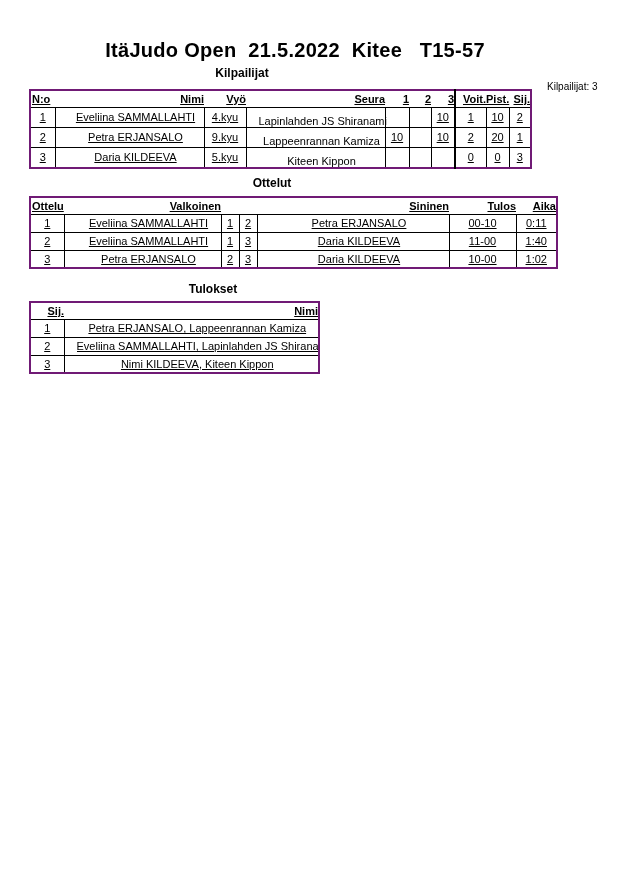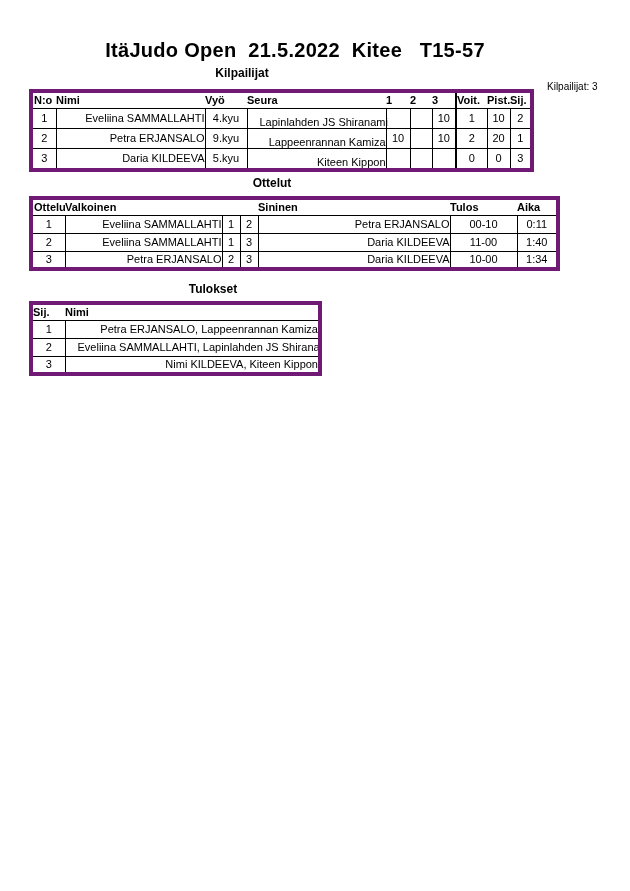--- a/index.html
+++ b/index.html
@@ -18,33 +18,33 @@
     position:absolute; width:200px; text-align:center;
     font-size:12px; font-weight:bold;
   }
   #kilpailijat-title { top:66px;  left:142px; }
   #ottelut-title     { top:176px; left:172px; }
   #tulokset-title    { top:282px; left:113px; }
   .count-label { position:absolute; top:69px; left:547px; font-size:10px;margin-top:12px; }
 
   table {
     position:absolute; border-collapse:collapse; table-layout:fixed;
-    background:#ffffff; border:4px solid #701a75;
+    background:#ffffff; border:2px solid #701a75;text-decoration:underline;
   }
   #competitors-table { left:29px; top:89px;  width:501px; }
   #matches-table     { left:29px; top:196px; width:527px; }
   #results-table     { left:29px; top:301px; width:289px; }
 
   th, td { font-size:11px; padding:0; vertical-align:middle; }
   thead tr { height:17px; }
   tbody tr { height:18px; }
-  th { font-weight:bold; border:none; border-bottom:1px solid #000; text-align:left; }
+  th { font-weight:bold; border:none; border-bottom:1px solid #000; text-align:right; }
   td { border:1px solid #000; text-align:center; }
   th.hdr-left { text-align:left; padding-left:1px; }
-  td.cell-left { text-align:right; padding-left:12px; }
+  td.cell-left { text-align:center; padding-left:12px; }
   .thick-l { border-left:2px solid #000 !important;margin-top:24px; }
   .ovf { white-space:pre; display:inline-block;margin-top:7px; }
   .clip { white-space:pre; overflow:hidden; width:100%; }
 </style>
 </head>
 <body>
 
 <div class="main-title">ItäJudo Open  21.5.2022  Kitee   T15-57</div>
 
 <div class="sec-title" id="kilpailijat-title">Kilpailijat</div>
@@ -159,21 +159,21 @@
       <td>11-00</td>
       <td>1:40</td>
     </tr>
     <tr>
       <td>3</td>
       <td class="cell-left">Petra ERJANSALO</td>
       <td>2</td>
       <td>3</td>
       <td class="cell-left">Daria KILDEEVA</td>
       <td>10-00</td>
-      <td>1:34</td>
+      <td>1:02</td>
     </tr>
   </tbody>
 </table>
 
 <div class="sec-title" id="tulokset-title">Tulokset</div>
 
 <table id="results-table">
   <colgroup>
     <col style="width:34px">
       <col style="width:255px">

